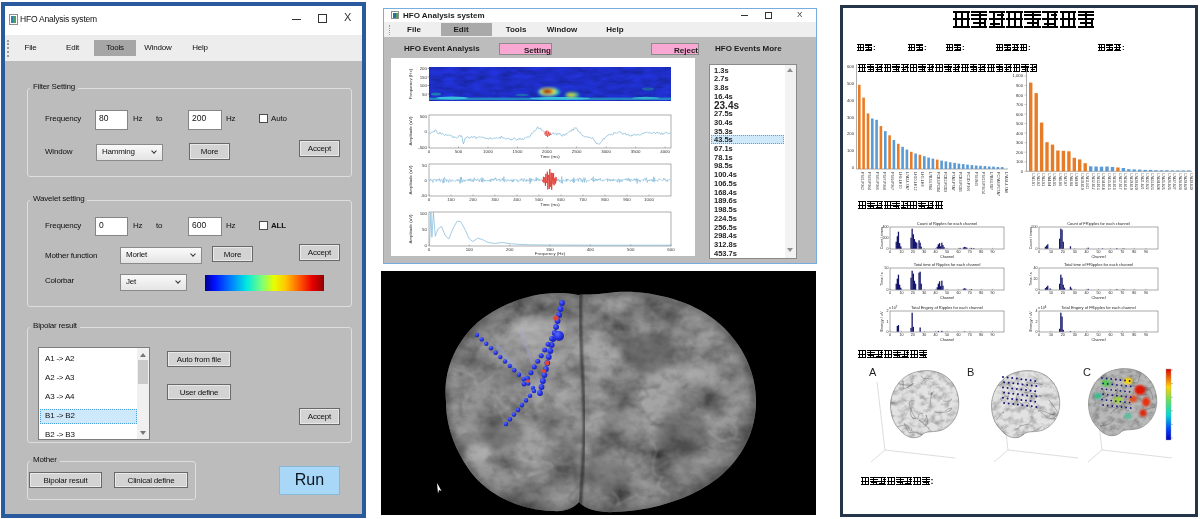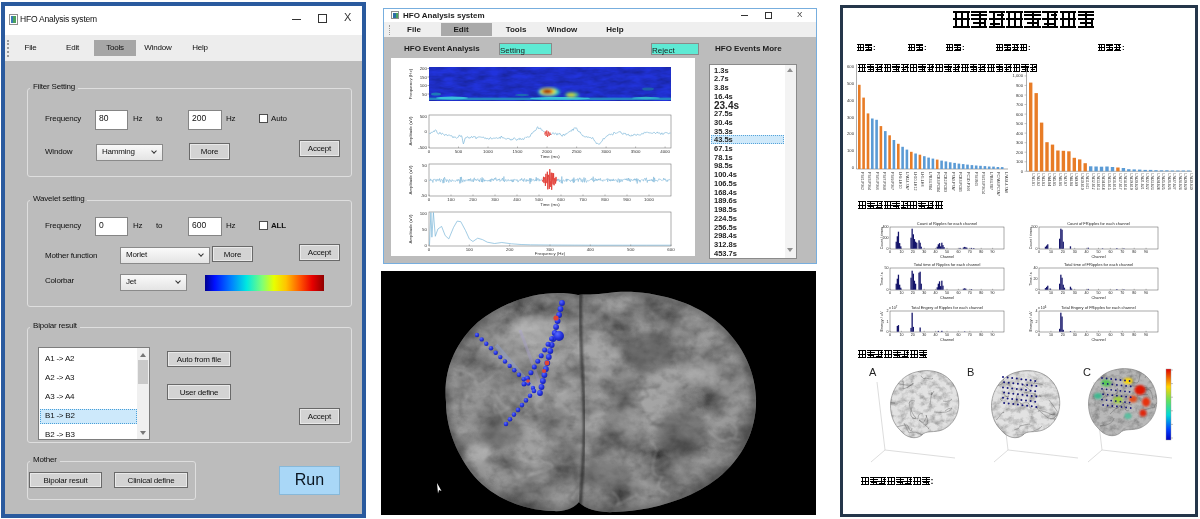--- a/index.html
+++ b/index.html
@@ -1,19 +1,19 @@
 <!DOCTYPE html>
 <html><head><meta charset="utf-8"><style>
 *{margin:0;padding:0;box-sizing:border-box;}
 html,body{width:1200px;height:519px;background:#fff;font-family:"Liberation Sans",sans-serif;overflow:hidden;}
 .a{position:absolute;}
 .lbl{font-size:8px;letter-spacing:-0.2px;color:#101010;white-space:nowrap;line-height:1;}
 .b8{font-size:8px;font-weight:bold;color:#1c1c1c;white-space:nowrap;line-height:1;}
 .btn{background:#d3d3d3;border:1px solid #696969;color:#101010;font-size:8px;letter-spacing:-0.2px;text-align:center;box-shadow:0 0 0 1px #e9e9e9 inset;}
-.btn2{background:#5eead4;border:1px solid #8a8a8a;color:#1c1c1c;font-size:8px;font-weight:normal;text-align:left;}
+.btn2{background:#f9a8d4;border:1px solid #8a8a8a;color:#1c1c1c;font-size:8px;font-weight:bold;text-align:right;}
 .inp{background:#fff;border:1px solid #858585;font-size:8.5px;color:#111;padding:3px 0 0 3px;line-height:1;}
 .dd{background:linear-gradient(#fafafa,#e4e4e4);border:1px solid #8a8a8a;font-size:8px;letter-spacing:-0.2px;color:#111;padding:3px 0 0 5px;line-height:1;}
 .arr{position:absolute;right:6px;top:4px;width:4px;height:4px;border-right:1.2px solid #333;border-bottom:1.2px solid #333;transform:rotate(45deg);}
 .grp{border:1px solid #dedede;border-radius:3px;}
 .leg{background:#bcbcbc;padding:0 3px;font-size:8px;letter-spacing:-0.2px;color:#101010;line-height:1;white-space:nowrap;}
 .cb{background:#fff;border:1px solid #4d4d4d;}
 
 .z{display:inline-block;position:relative;vertical-align:top;}
 .z i{position:absolute;background:#000;}
 </style></head><body>
@@ -53,21 +53,21 @@
 <div class="a leg" style="left:30px;top:195px">Wavelet setting</div>
 <div class="a lbl" style="left:45px;top:222px">Frequency</div>
 <div class="a inp" style="left:95px;top:217px;width:33px;height:19px">0</div>
 <div class="a lbl" style="left:133px;top:222px">Hz</div>
 <div class="a lbl" style="left:156px;top:222px">to</div>
 <div class="a inp" style="left:188px;top:217px;width:34px;height:19px">600</div>
 <div class="a lbl" style="left:226px;top:222px">Hz</div>
 <div class="a cb" style="left:259px;top:221px;width:9px;height:9px"></div>
 <div class="a lbl" style="left:271px;top:222px;font-weight:bold">ALL</div>
 <div class="a lbl" style="left:45px;top:252px">Mother function</div>
-<div class="a dd" style="left:120px;top:247px;width:90px;height:17px">Morlet<span class="arr"></span></div>
+<div class="a dd" style="left:120px;top:247px;width:82px;height:17px">Morlet<span class="arr"></span></div>
 <div class="a btn" style="left:212px;top:246px;width:41px;height:16px;padding-top:3px">More</div>
 <div class="a btn" style="left:299px;top:244px;width:41px;height:17px;padding-top:3px">Accept</div>
 <div class="a lbl" style="left:45px;top:277px">Colorbar</div>
 <div class="a dd" style="left:120px;top:274px;width:67px;height:17px">Jet<span class="arr"></span></div>
 <div class="a" style="left:205px;top:275px;width:119px;height:16px;background:linear-gradient(90deg,#00008f 0%,#0010ff 8%,#0080ff 22%,#00e8e0 35%,#7dff78 48%,#e8ff00 58%,#ffc400 68%,#ff5400 80%,#e80000 90%,#8f0000 100%)"></div>
 <div class="a grp" style="left:27px;top:327px;width:325px;height:116px"></div>
 <div class="a leg" style="left:30px;top:322px">Bipolar result</div>
 <div class="a" style="left:38px;top:347px;width:112px;height:93px;background:#fff;border:1px solid #7d7d7d"></div>
 <div class="a lbl" style="left:45px;top:355px">A1 -&gt; A2</div>
 <div class="a lbl" style="left:45px;top:374px">A2 -&gt; A3</div>

